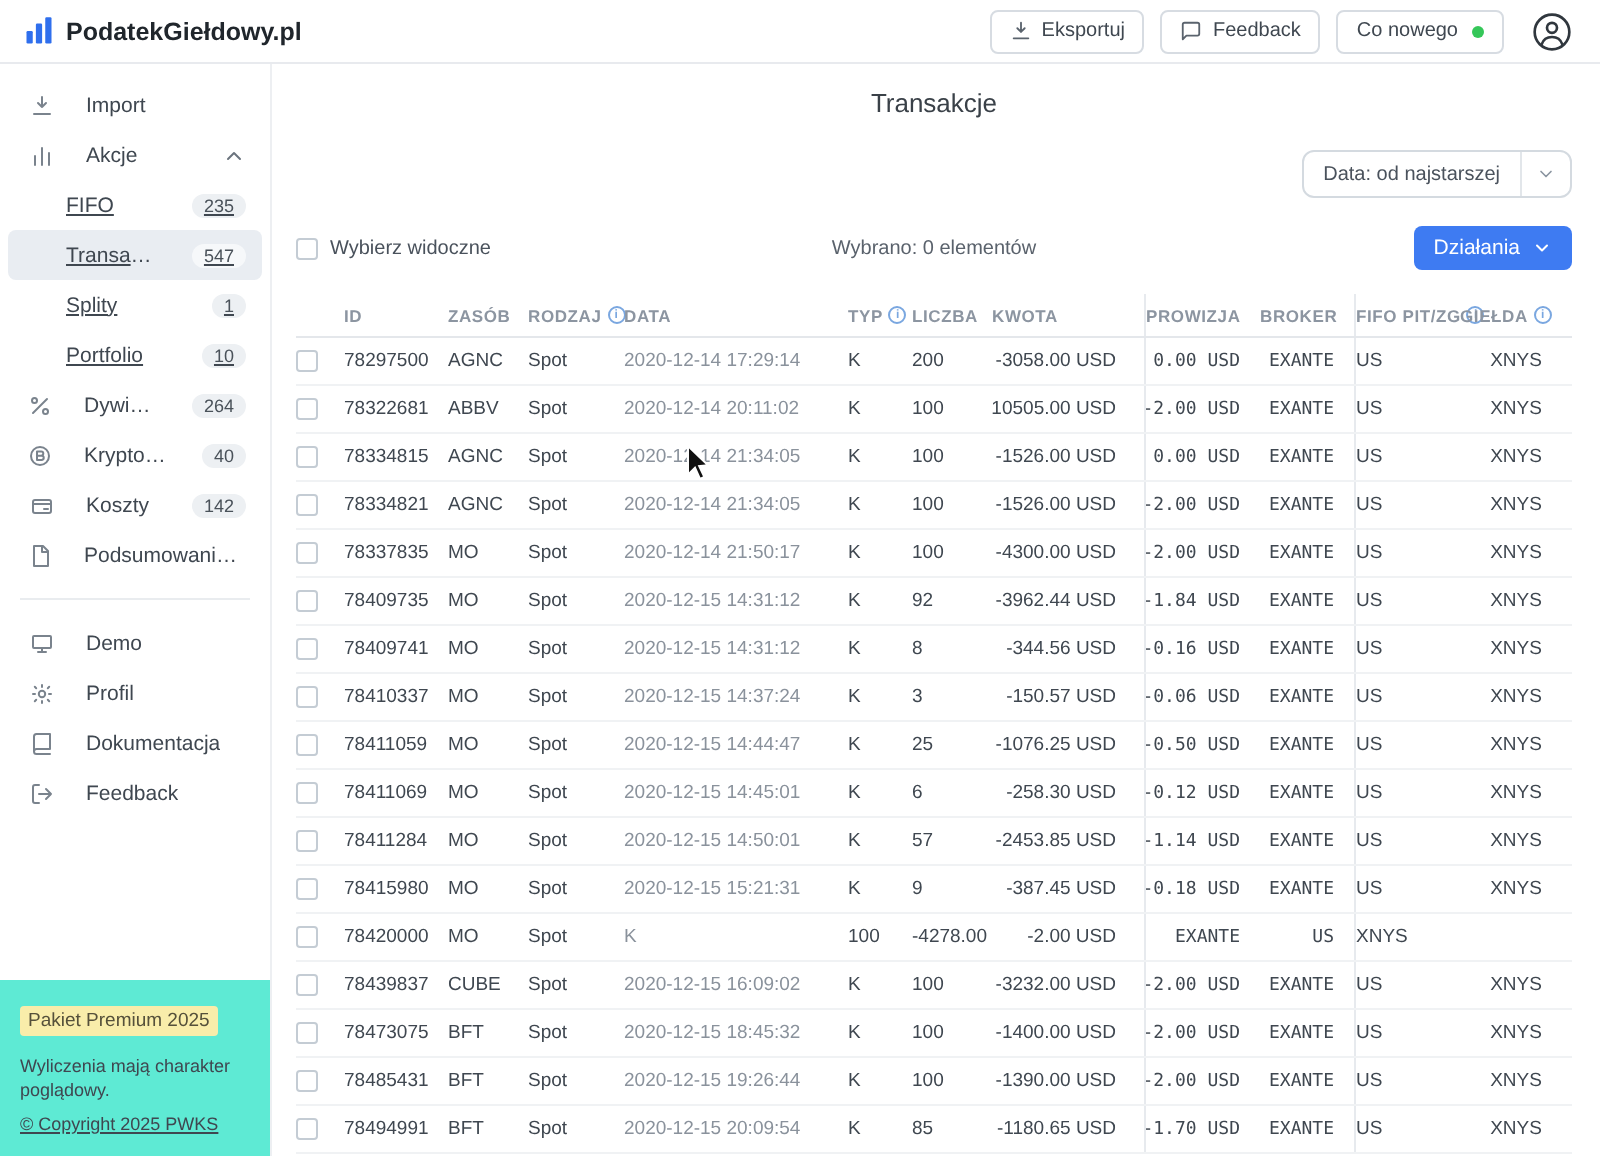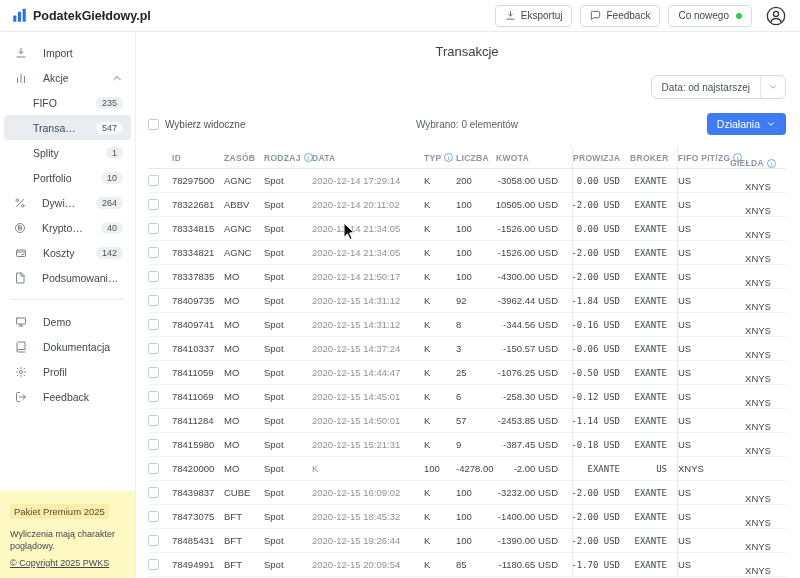--- a/index.html
+++ b/index.html
@@ -24,30 +24,30 @@
 
   
   .body-row { display:flex; height:546px; }
 
   
   .sidebar { width:136px; border-right:1px solid #edeff2; position:relative; padding-top:8px;
     background:#fff; flex:0 0 136px; }
   .side-group { display:flex; flex-direction:column; }
   .side-item { display:flex; align-items:center; gap:16px; height:25px; padding:0 8px 0 10px;
     font-size:10.5px; color:#3f4750; cursor:pointer; margin:0 4px; border-radius:4px; }
-  .side-item.child { padding-left:29px; }
+  .side-item.child { padding-left:29px;text-decoration:underline; }
   .side-item.selected { background:#e9edf2; }
   .side-icon { display:flex; color:#7a838d; width:13px; justify-content:center; }
   .side-label { white-space:nowrap; overflow:hidden; text-overflow:ellipsis; }
   .side-badge { margin-left:auto; background:#edf0f3; border-radius:9px; padding:1px 6px;
     font-size:9px; color:#4a525a; }
   .side-item.selected .side-badge { background:#f6f8fa; }
   .side-chevron { margin-left:auto; display:flex; color:#6b747e; }
   .side-divider { border-top:1px solid #e9ecef; margin:9px 10px; }
-  .side-footer { position:absolute; left:0; right:0; bottom:0; background:#fef9c3;
+  .side-footer { position:absolute; left:0; right:0; bottom:0; background:#5eead4;
     padding:10px 10px 8px; }
   .premium-hl { background:#f9edaa; padding:2px 4px; font-size:9.5px; color:#55503a;
     border-radius:2px; cursor:pointer; white-space:nowrap; }
   .disclaimer { margin-top:9px; font-size:9px; color:#3f4750; line-height:1.35; }
   .copyright { display:inline-block; margin-top:6px; font-size:9px; color:#3f4750;
     text-decoration:underline; cursor:pointer; }
 
   
   .content { flex:1; padding:8px 14px 0 12px; position:relative; overflow:hidden; }
   .page-title { text-align:center; font-size:13px; font-weight:500; color:#3a4148;
@@ -91,21 +91,21 @@
     display:flex; align-items:center; }
   .td-cb { display:flex; align-items:center; height:100%; }
   .trow > :nth-child(5)  { color:#8a929c; }                    
   .thead > :nth-child(5) { color:#8c95a1; }
   .trow > :nth-child(7)  { justify-content:flex-start; }       
   .trow > :nth-child(8)  { justify-content:flex-end; padding-right:14px; }  
   .trow > :nth-child(9)  { justify-content:flex-end; padding-right:10px; border-left:1px solid #e7eaee;
     font-family:"DejaVu Sans Mono",monospace; font-size:9px; }  
   .trow > :nth-child(10) { justify-content:flex-end; padding-right:10px; border-right:1px solid #e7eaee;
     font-family:"DejaVu Sans Mono",monospace; font-size:9px; }  
-  .trow > :nth-child(12) { justify-content:center;align-items:flex-end; }           
+  .trow > :nth-child(12) { justify-content:center; }           
   .trow > :nth-child(13) { justify-content:center; }           
   .thead > .th { justify-content:flex-start; font-family:"Liberation Sans",sans-serif; font-size:8.5px; }
 
   .cursor { position:absolute; left:343px; top:222px; pointer-events:none; z-index:50; }
 </style>
 </head>
 <body>
 
 <div class="app">
 
@@ -240,33 +240,33 @@
               <svg viewBox="0 0 24 24" width="12" height="12" fill="none" stroke="currentColor" stroke-width="2" stroke-linecap="round" stroke-linejoin="round">
                 <rect x="3" y="4" width="18" height="12" rx="1"></rect>
                 <path d="M8 20h8M12 16v4"></path>
               </svg>
             </span>
             <span class="side-label">Demo</span>
           </div>
           <div class="side-item">
             <span class="side-icon">
               <svg viewBox="0 0 24 24" width="12" height="12" fill="none" stroke="currentColor" stroke-width="2" stroke-linecap="round" stroke-linejoin="round">
-                <path d="M4 19.5V4.5A2.5 2.5 0 0 1 6.5 2H20v15H6.5A2.5 2.5 0 0 0 4 19.5 2.5 2.5 0 0 0 6.5 22H20"></path>
-              </svg>
-            </span>
-            <span class="side-label">Dokumentacja</span>
-          </div>
-          <div class="side-item">
-            <span class="side-icon">
-              <svg viewBox="0 0 24 24" width="12" height="12" fill="none" stroke="currentColor" stroke-width="2" stroke-linecap="round" stroke-linejoin="round">
                 <circle cx="12" cy="12" r="3.2"></circle>
                 <path d="M12 5V3M12 21v-2M5 12H3M21 12h-2M6.2 6.2 4.8 4.8M19.2 19.2l-1.4-1.4M6.2 17.8l-1.4 1.4M19.2 4.8l-1.4 1.4"></path>
               </svg>
             </span>
             <span class="side-label">Profil</span>
+          </div>
+          <div class="side-item">
+            <span class="side-icon">
+              <svg viewBox="0 0 24 24" width="12" height="12" fill="none" stroke="currentColor" stroke-width="2" stroke-linecap="round" stroke-linejoin="round">
+                <path d="M4 19.5V4.5A2.5 2.5 0 0 1 6.5 2H20v15H6.5A2.5 2.5 0 0 0 4 19.5 2.5 2.5 0 0 0 6.5 22H20"></path>
+              </svg>
+            </span>
+            <span class="side-label">Dokumentacja</span>
           </div>
           <div class="side-item">
             <span class="side-icon">
               <svg viewBox="0 0 24 24" width="12" height="12" fill="none" stroke="currentColor" stroke-width="2" stroke-linecap="round" stroke-linejoin="round">
                 <path d="M9 21H5a2 2 0 0 1-2-2V5a2 2 0 0 1 2-2h4M16 17l5-5-5-5M21 12H9"></path>
               </svg>
             </span>
             <span class="side-label">Feedback</span>
           </div>
         </nav>

